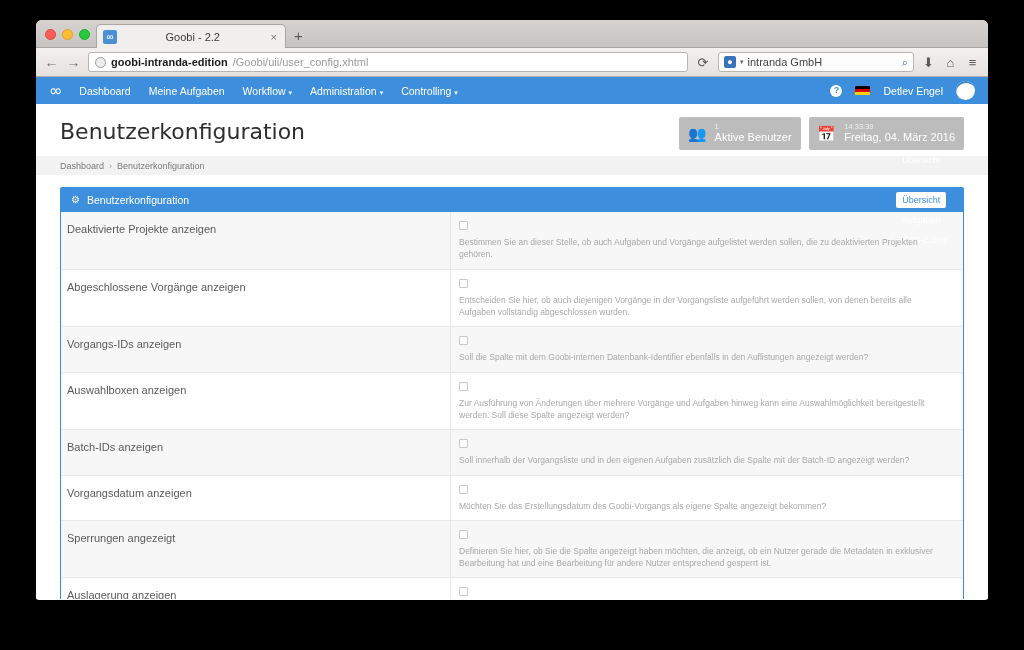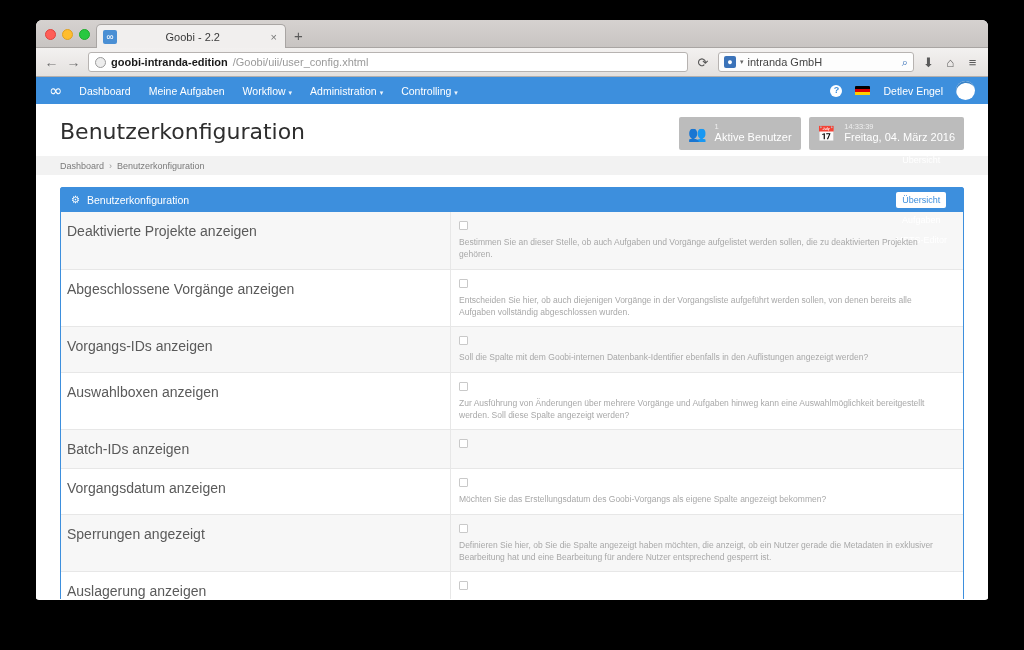--- a/index.html
+++ b/index.html
@@ -219,21 +219,21 @@
     display: flex;
     border-bottom: 1px solid #e7e7e7;
     min-height: 38px;
   }
   .row:nth-child(odd)  { background: #f7f7f7; }
   .row:nth-child(even) { background: #ffffff; }
   .row-label {
     width: 390px; flex: 0 0 390px;
     border-right: 1px solid #e7e7e7;
     padding: 11px 18px 11px 6px;
-    font-size: 14px; color: #5a5a5a;
+    font-size: 11px; color: #5a5a5a;
   }
   .row-field {
     flex: 1 1 auto;
     padding: 9px 14px 8px 8px;
   }
   .cbx {
     width: 9px; height: 9px;
     border: 1px solid #c9c9c9;
     background: #ffffff;
     border-radius: 1px;
@@ -377,20 +377,21 @@
           <div class="row-field">
             <span class="cbx"></span>
             <div class="help">Zur Ausführung von Änderungen über mehrere Vorgänge und Aufgaben hinweg kann eine Auswahlmöglichkeit bereitgestellt werden. Soll diese Spalte angezeigt werden?</div>
           </div>
         </div>
 
         <div class="row">
           <div class="row-label">Batch-IDs anzeigen</div>
           <div class="row-field">
             <span class="cbx"></span>
+            <div class="help">Soll innerhalb der Vorgangsliste und in den eigenen Aufgaben zusätzlich die Spalte mit der Batch-ID angezeigt werden?</div>
           </div>
         </div>
 
         <div class="row">
           <div class="row-label">Vorgangsdatum anzeigen</div>
           <div class="row-field">
             <span class="cbx"></span>
             <div class="help">Möchten Sie das Erstellungsdatum des Goobi-Vorgangs als eigene Spalte angezeigt bekommen?</div>
           </div>
         </div>

